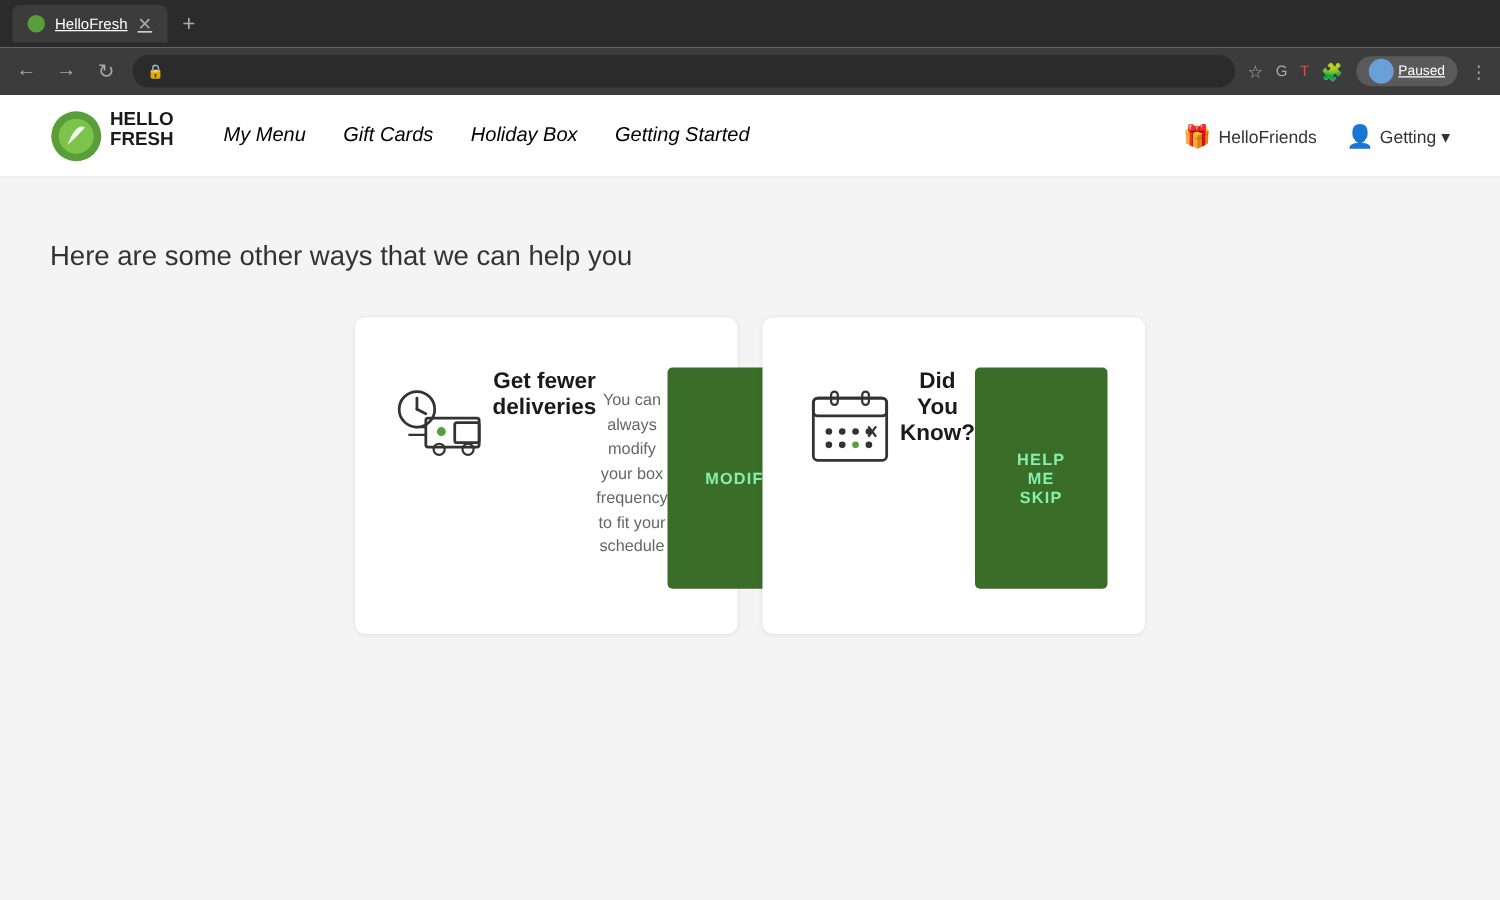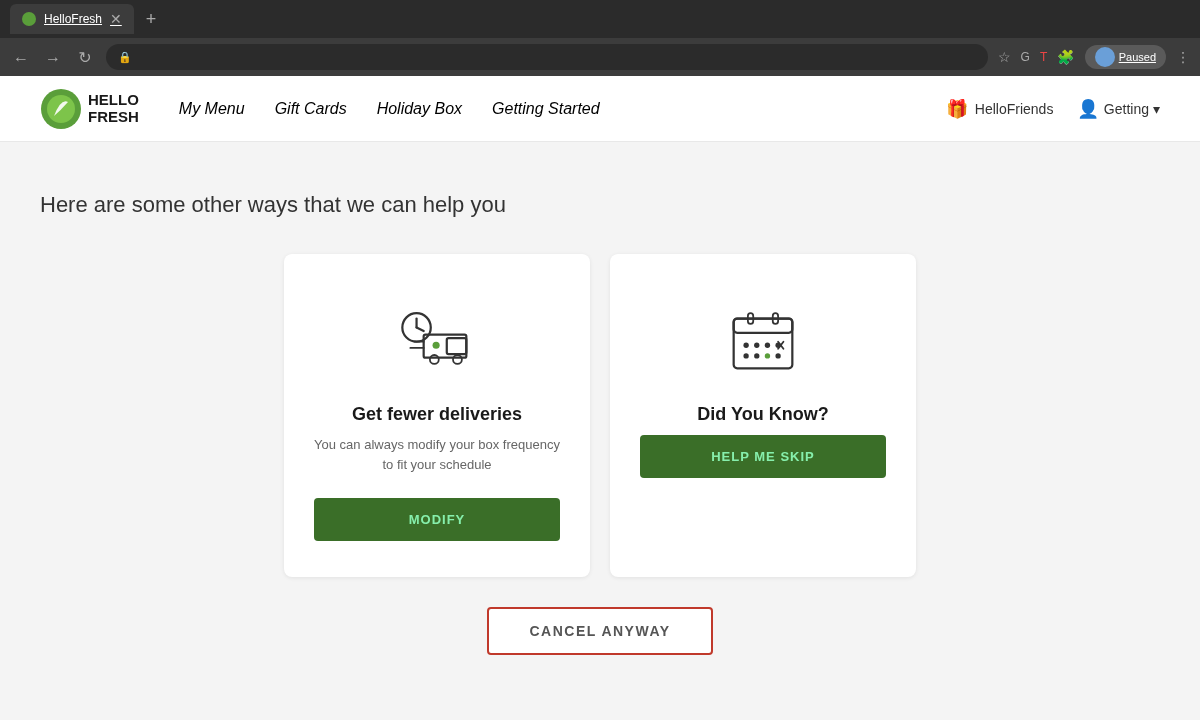--- a/index.html
+++ b/index.html
@@ -99,21 +99,20 @@
       background: #fff;
       height: 66px;
       display: flex;
       align-items: center;
       padding: 0 40px;
       border-bottom: 1px solid #e8e8e8;
       position: relative;
     }
     .logo {
       display: flex;
-      align-items: center;
       gap: 6px;
       margin-right: 40px;
     }
     .logo-leaf {
       width: 42px; height: 42px;
     }
     .nav-links {
       display: flex;
       gap: 30px;
       align-items: center;
@@ -168,21 +167,20 @@
       gap: 20px;
       max-width: 900px;
       margin: 0 auto 30px;
     }
     .card {
       background: #fff;
       border-radius: 8px;
       padding: 40px 30px 36px;
       width: 306px;
       display: flex;
-      flex-direction: column;
       text-align: center;
       box-shadow: 0 1px 4px rgba(0,0,0,0.08);
     }
     .card-icon-wrap {
       height: 90px;
       display: flex;
       align-items: center;
       justify-content: center;
       margin-bottom: 20px;
     }
@@ -191,20 +189,21 @@
       font-weight: 700;
       color: #1a1a1a;
       margin-bottom: 10px;
     }
     .card-desc {
       font-size: 13px;
       color: #666;
       line-height: 1.5;
       margin-bottom: 24px;
       flex: 1;
+      margin-top: 16px;
     }
     .card-btn {
       background: #3a6e28;
       color: #86efac;
       border: none;
       border-radius: 4px;
       padding: 14px 30px;
       font-size: 13px;
       font-weight: 700;
       letter-spacing: 1px;
@@ -353,16 +352,13 @@
           <line x1="62" y1="48" x2="68" y2="56" stroke="#333" stroke-width="2" stroke-linecap="round"></line>
           <line x1="68" y1="48" x2="62" y2="56" stroke="#333" stroke-width="2" stroke-linecap="round"></line>
         </svg>
       </div>
       <div class="card-title">Did You Know?</div>
       <button class="card-btn">HELP ME SKIP</button>
     </div>
 
   </div>
 
-  <div class="cancel-row">
-    <button class="cancel-btn">CANCEL ANYWAY</button>
-  </div>
 </main>
 
 </body></html>

